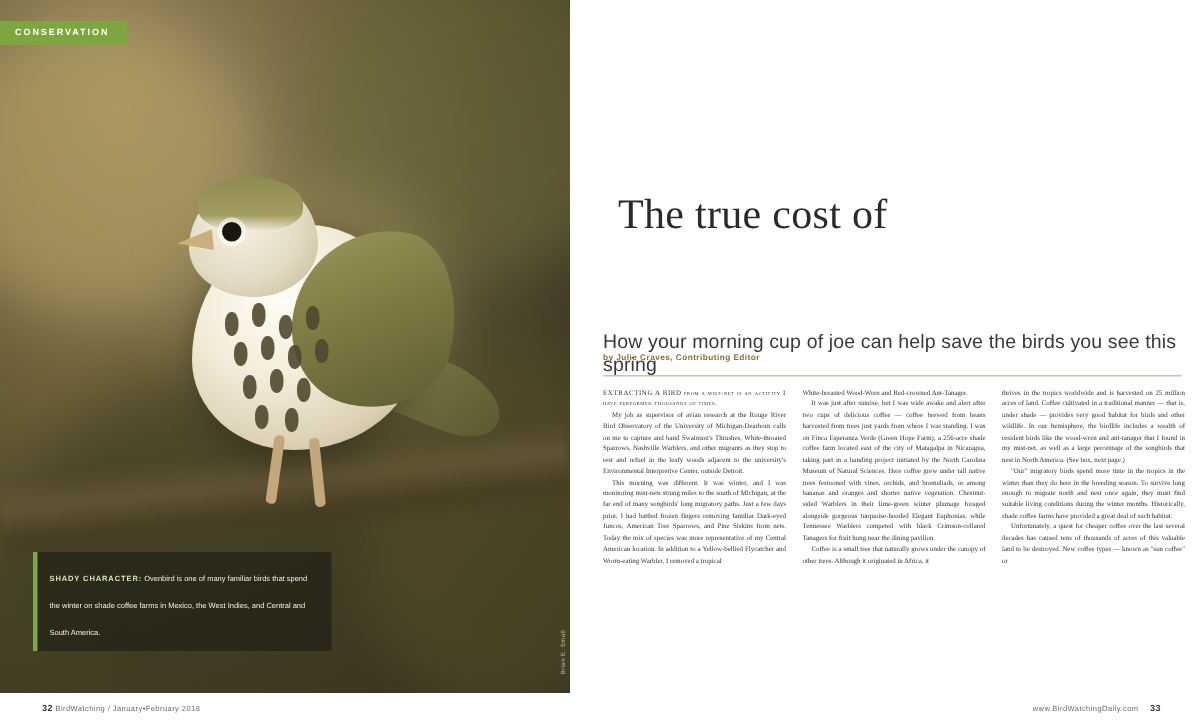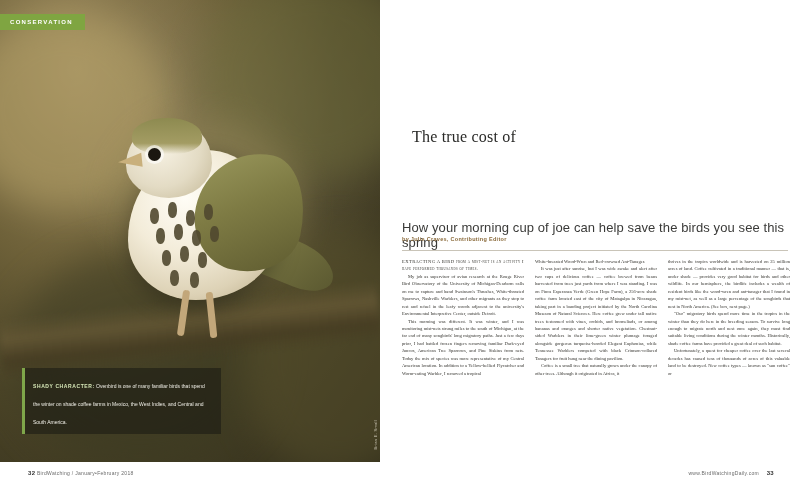--- a/index.html
+++ b/index.html
@@ -224,21 +224,21 @@
   }
 
   .headline {
     position: absolute;
     left: 32px;
     top: 128px;
     width: 370px;
   }
   .headline .line1 {
     font-family: "Liberation Serif", serif;
-    font-size: 16px;
+    font-size: 28px;
     color: #2a2a28;
     letter-spacing: .2px;
   }
   .headline .coffee {
     font-family: "DejaVu Serif", serif;
     font-style: italic;
     font-weight: bold;
     font-size: 60px;
     line-height: 0.86;
     color: #b07a3c;

